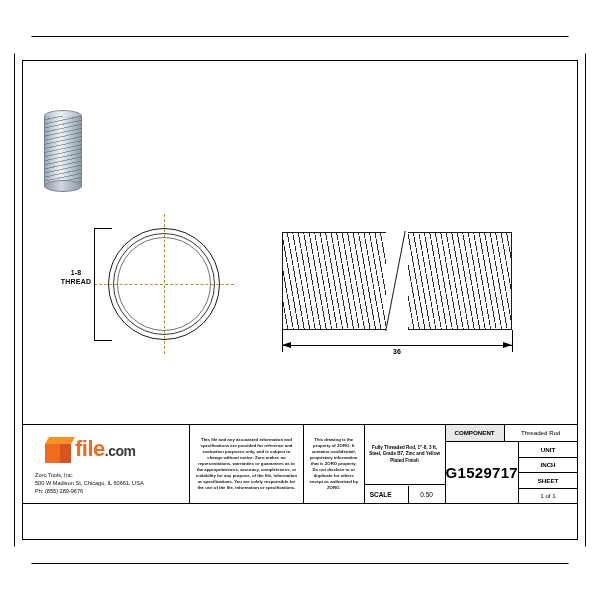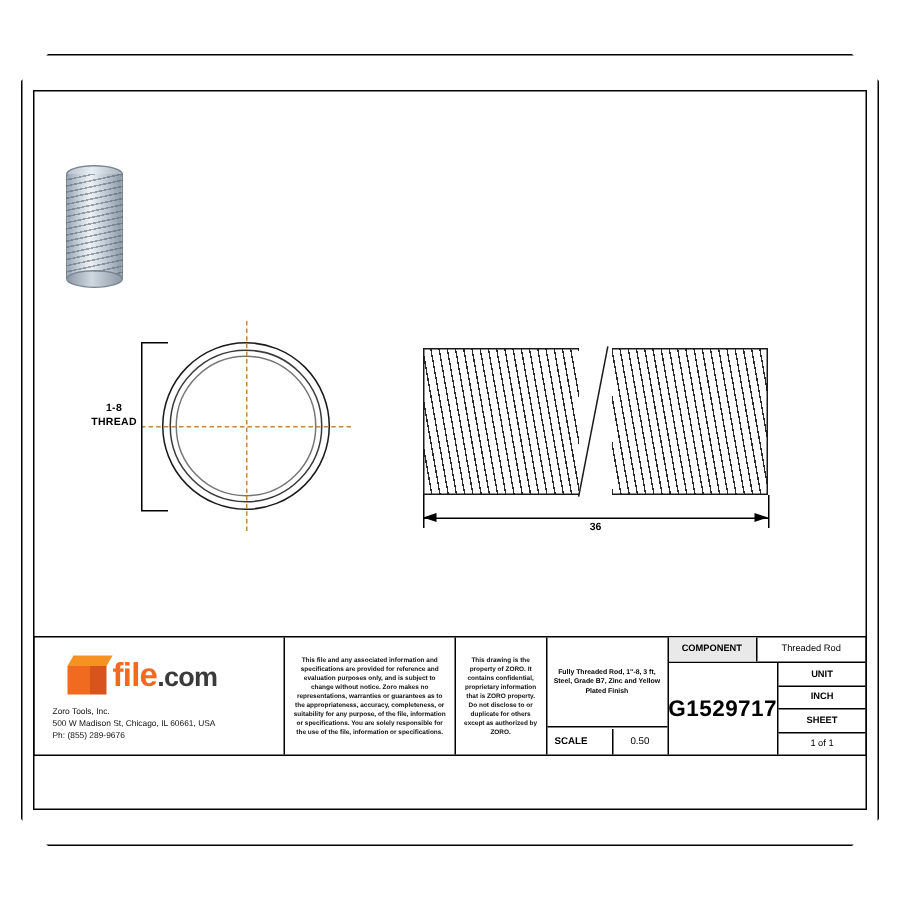--- a/index.html
+++ b/index.html
@@ -317,21 +317,21 @@
     width: 11px; height: 19px;
     background: #d9531c;
   }
   .logo-text {
     font-size: 22px;
     font-weight: bold;
     letter-spacing: -0.5px;
     color: #f06b20;
     line-height: 22px;
   }
-  .logo-text .dotcom { color: #3a3a3a; font-size: 18px; text-align: center; }
+  .logo-text .dotcom { color: #3a3a3a; font-size: 14px; text-align: center; }
   .addr {
     margin: 8px 0 0 4px;
     font-size: 5.6px;
     line-height: 8px;
     color: #111;
   }
 
   .tb-legal1 {
     width: 128px;
     border-right: 1px solid #000;

